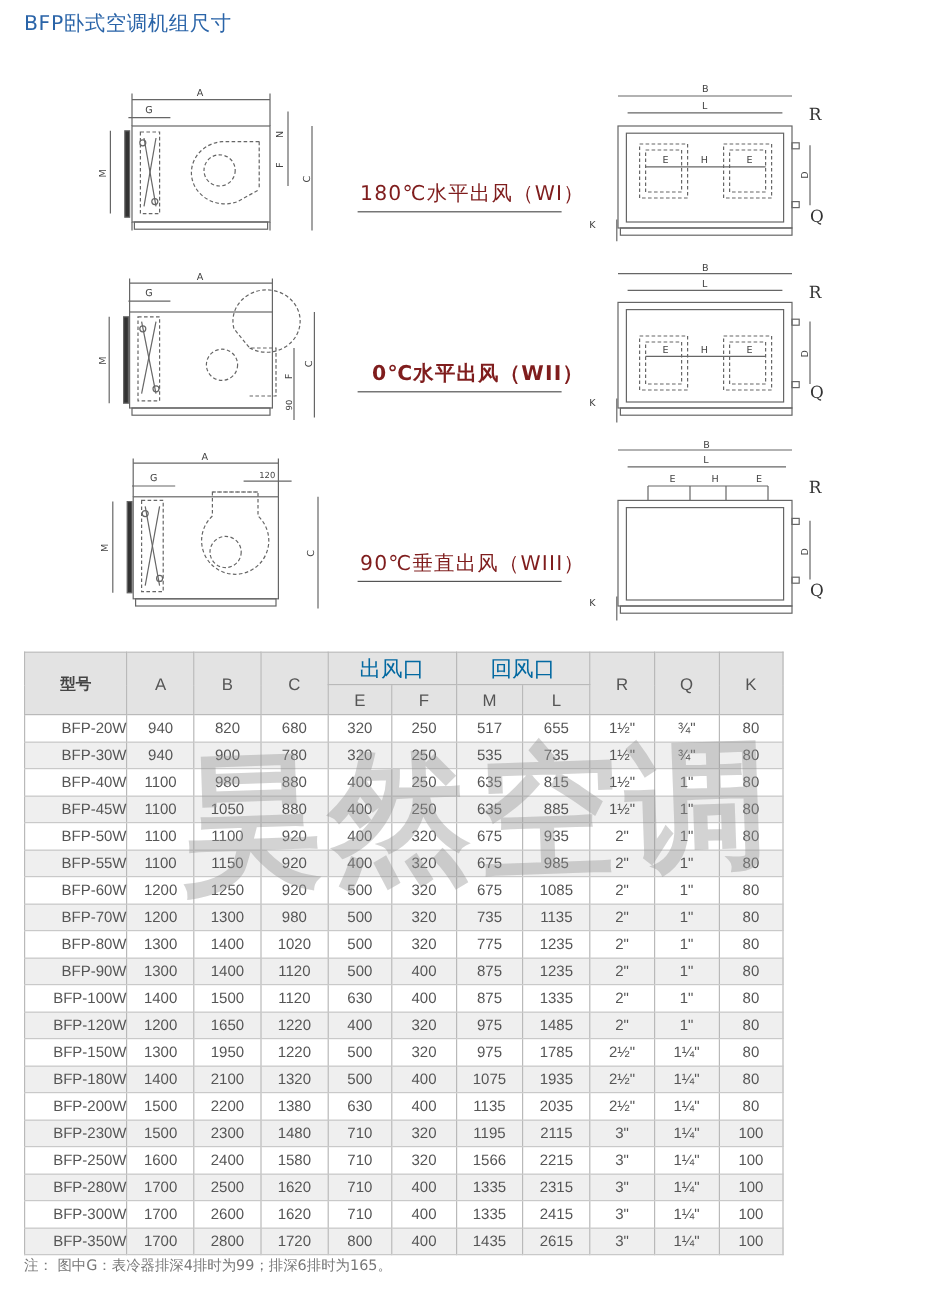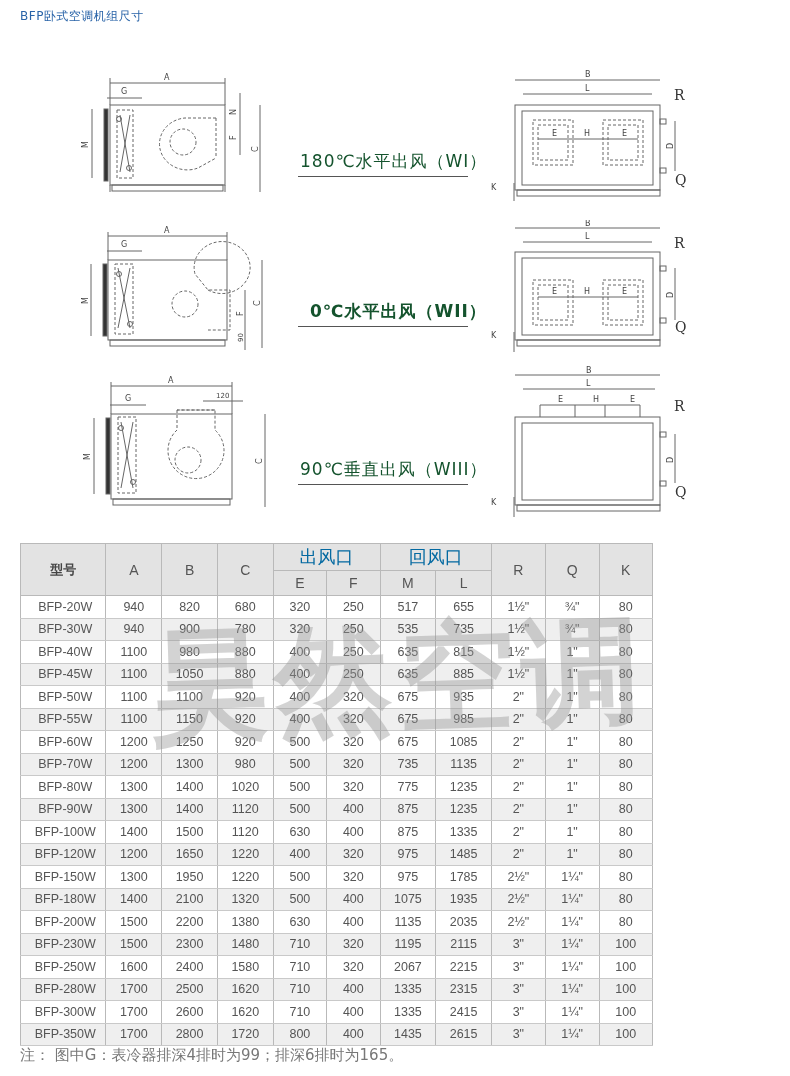--- a/index.html
+++ b/index.html
@@ -1,39 +1,39 @@
 <!DOCTYPE html>
 <html><head>
 <meta charset="utf-8">
 <style>
   html, body { margin: 0; padding: 0; background: #ffffff; }
   body { width: 790px; height: 1076px; position: relative; overflow: hidden;
          font-family: "DejaVu Sans", "Liberation Sans", sans-serif; color: #444; }
-  .title { position: absolute; left: 20px; top: 8px; font-size: 12px; color: #2a64a8;
+  .title { position: absolute; left: 20px; top: 8px; font-size: 17px; color: #2a64a8;
            letter-spacing: 0.5px; }
   .diagram { position: absolute; }
   .diagram svg { display: block; }
-  .view-label { position: absolute; font-size: 17px; color: #14532d; letter-spacing: 1px; }
+  .view-label { position: absolute; font-size: 17px; color: #7f1d1d; letter-spacing: 1px; }
   .view-label-line { position: absolute; height: 1px; background: #555; }
   .watermark { position: absolute; left: 150px; top: 600px; font-size: 118px; font-weight: bold;
                color: rgba(150,150,150,0.42); letter-spacing: 6px; white-space: nowrap;
                transform: rotate(-2deg); pointer-events: none; z-index: 3;
                font-family: "DejaVu Sans", sans-serif; }
   table.spec { position: absolute; left: 20px; top: 543px; width: 633px; border-collapse: collapse;
                font-family: "Liberation Sans", sans-serif; font-size: 12.5px; color: #555; z-index: 2; }
   table.spec th { background: #e3e3e3; font-weight: normal; color: #555; border: 1px solid #b9b9b9;
                   font-size: 14px; height: 22px; }
   table.spec th.grp { font-weight: normal; color: #0369a1; font-size: 18px; }
   table.spec th.model { font-weight: bold; color: #444; font-size: 13px; }
   table.spec td { border-left: 1px solid #b9b9b9; border-right: 1px solid #b9b9b9;
                   border-bottom: 1px solid #c9c9c9; text-align: center; height: 21.5px; padding: 0; }
   table.spec tr:nth-child(odd) td { background: #ffffff; }
   table.spec tr:nth-child(even) td { background: #efefef; }
-  table.spec td.model { text-align: center; padding-left: 4px; }
-  .note { position: absolute; left: 20px; top: 1046px; font-size: 15px; color: #777;
+  table.spec td.model { text-align: right; padding-left: 4px; }
+  .note { position: absolute; left: 20px; top: 1046px; font-size: 12px; color: #777;
           font-family: "DejaVu Sans", sans-serif; }
 </style>
 </head>
 <body>
 
 <div class="title">BFP卧式空调机组尺寸</div>
 
 <div class="diagram" style="left:80px;top:60px;">
 <svg width="220" height="150" viewBox="0 0 220 150" fill="none" stroke="#666" stroke-width="1" font-family="DejaVu Sans, sans-serif" font-size="8">
   <line x1="30" y1="23" x2="145" y2="23"></line>
@@ -440,21 +440,21 @@
         <td>1¼"</td>
         <td>100</td>
       </tr>
       <tr>
         <td class="model">BFP-250W</td>
         <td>1600</td>
         <td>2400</td>
         <td>1580</td>
         <td>710</td>
         <td>320</td>
-        <td>2067</td>
+        <td>1566</td>
         <td>2215</td>
         <td>3"</td>
         <td>1¼"</td>
         <td>100</td>
       </tr>
       <tr>
         <td class="model">BFP-280W</td>
         <td>1700</td>
         <td>2500</td>
         <td>1620</td>

